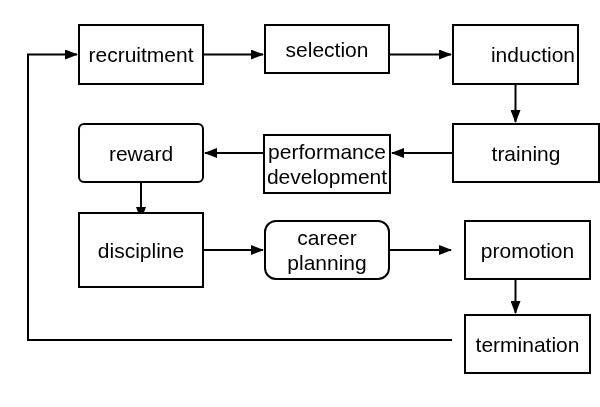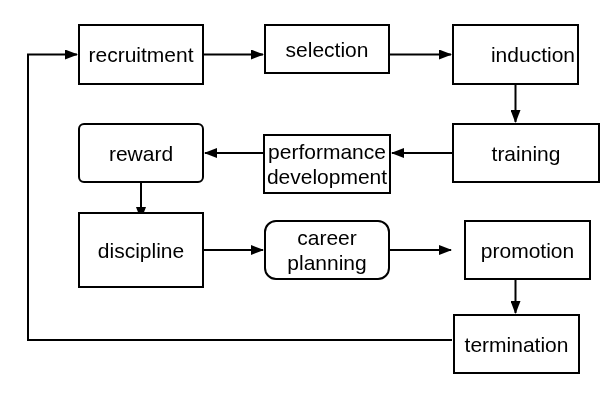--- a/index.html
+++ b/index.html
@@ -39,21 +39,21 @@
   
   .n-recruitment  { left: 78px;  top: 24px;  width: 126px; height: 61px; }
   .n-selection    { left: 264px; top: 24px;  width: 126px; height: 50px; }
   .n-induction    { left: 452px; top: 24px;  width: 127px; height: 61px; justify-content: flex-end; }
   .n-training     { left: 452px; top: 123px; width: 148px; height: 60px; }
   .n-perfdev      { left: 263px; top: 122px; width: 128px; height: 60px; margin-top: 12px; }
   .n-reward       { left: 78px;  top: 123px; width: 126px; height: 60px; border-radius: 6px; }
   .n-discipline   { left: 78px;  top: 212px; width: 126px; height: 76px; }
   .n-careerplan   { left: 264px; top: 220px; width: 126px; height: 60px; border-radius: 12px; }
   .n-promotion    { left: 452px; top: 220px; width: 127px; height: 60px; margin-left: 12px; }
-  .n-termination  { left: 453px; top: 314px; width: 127px; height: 60px; }
+  .n-termination  { left: 464px; top: 314px; width: 127px; height: 60px; }
 </style>
 </head>
 <body>
 
 <div class="canvas">
 
   <svg class="edges-layer" width="600" height="407" viewBox="0 0 600 407" xmlns="http://www.w3.org/2000/svg">
     <defs>
       <marker id="arrow" markerUnits="userSpaceOnUse" markerWidth="14" markerHeight="10" refX="12" refY="5" orient="auto">
         <path d="M0,0 L13,5 L0,10 Z" fill="#000000"></path>

